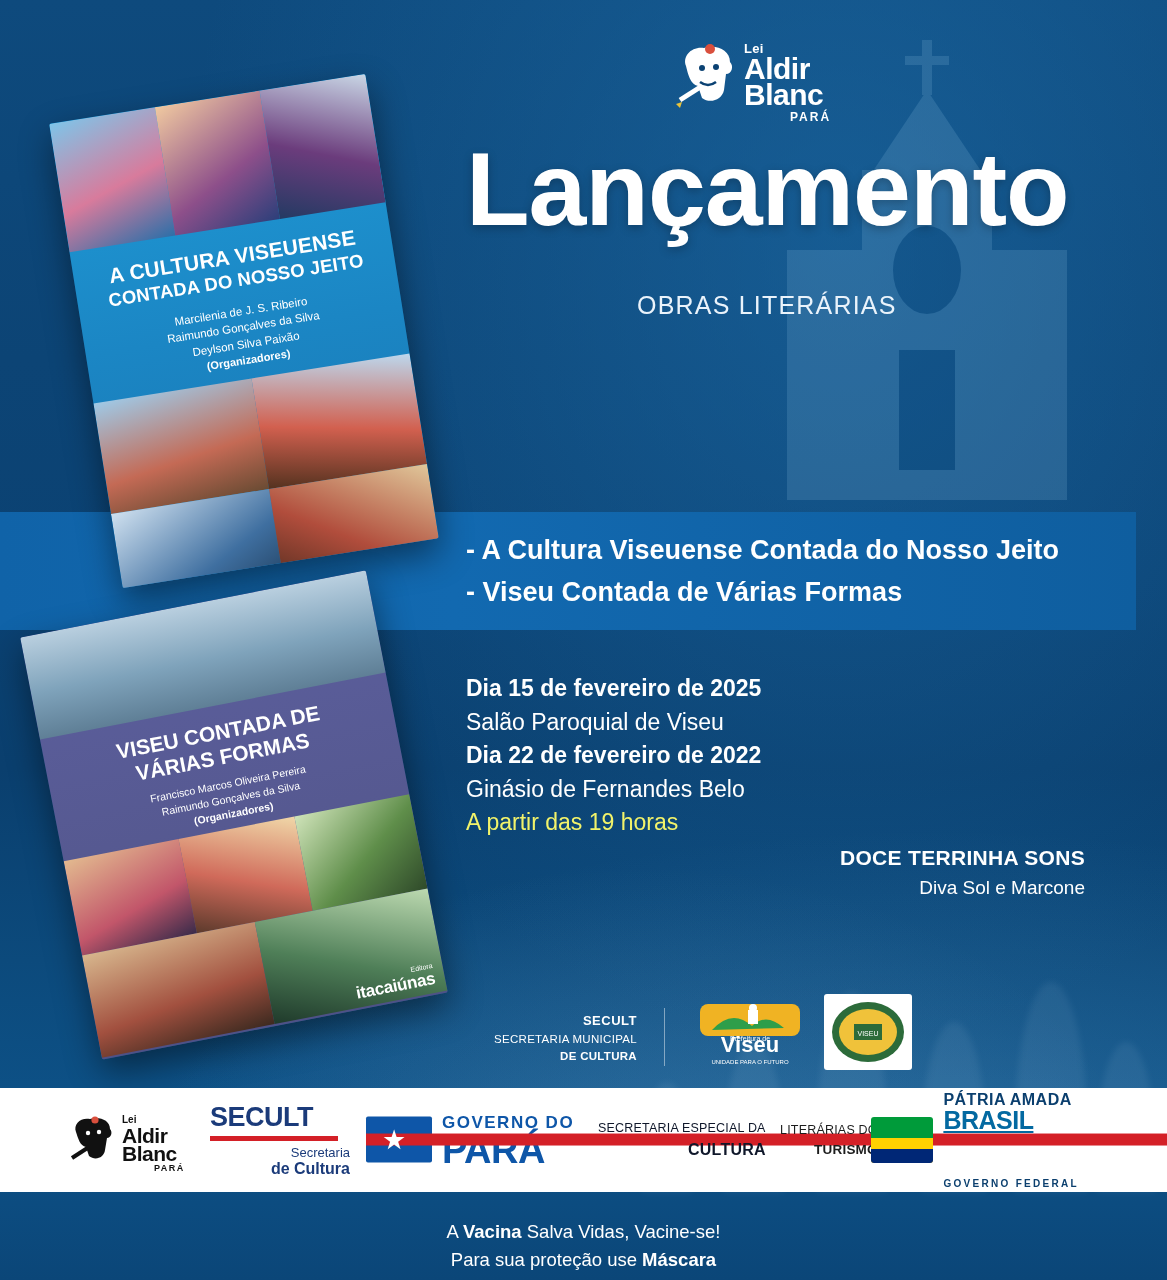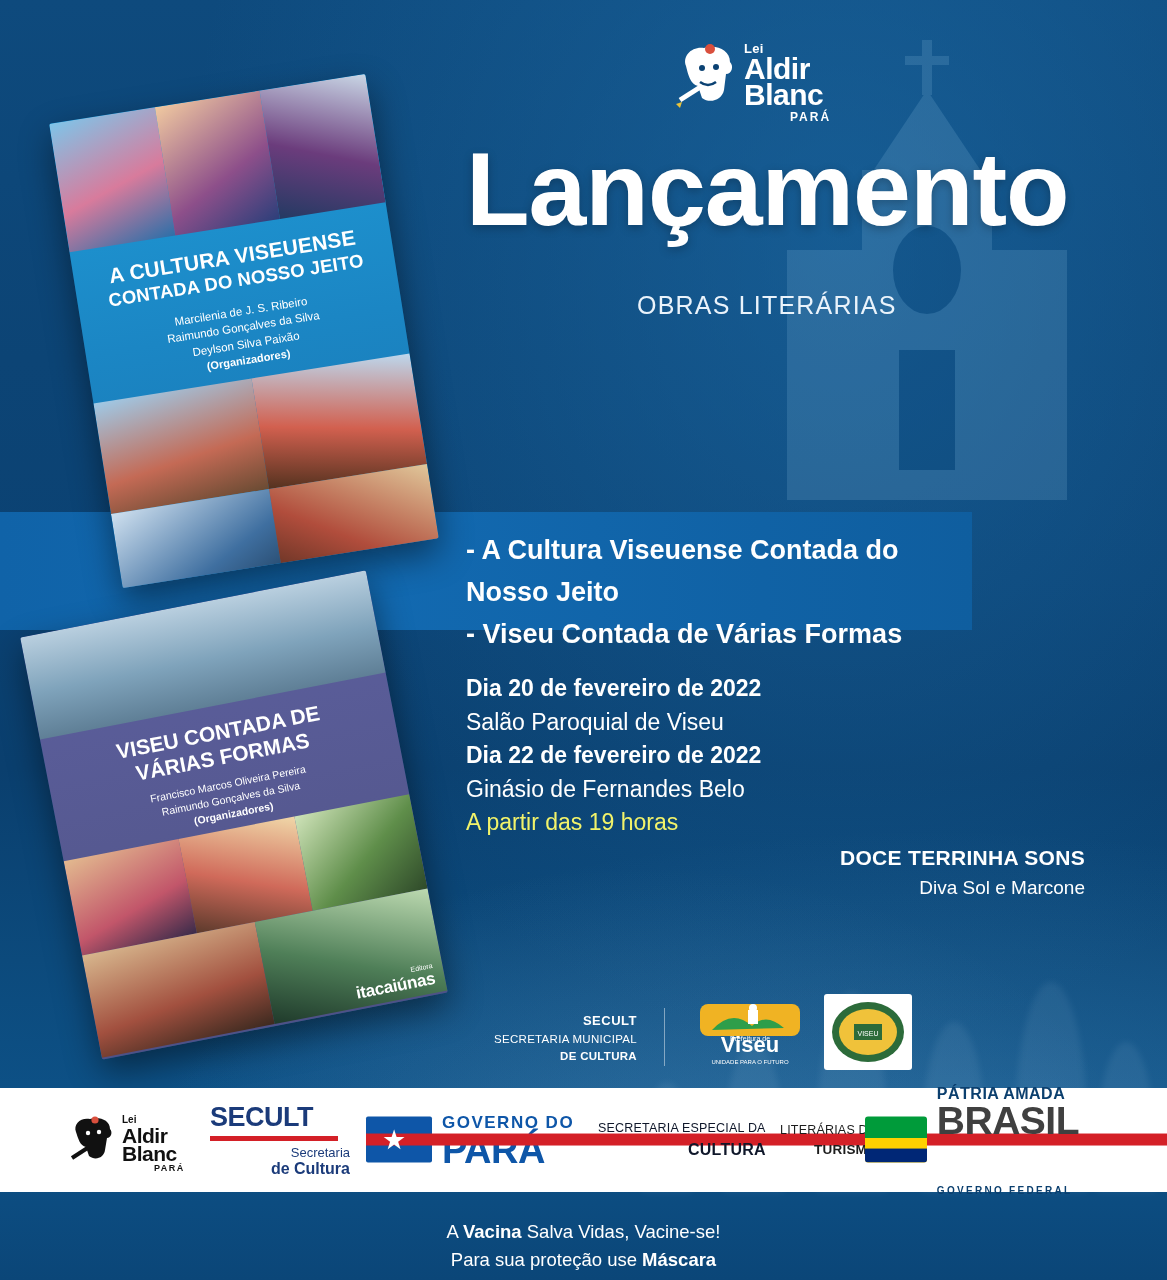--- a/index.html
+++ b/index.html
@@ -71,21 +71,21 @@
     font-size: 25px; color: #eaf3fb; letter-spacing: 1.2px;
   }
   .lede {
     position: absolute; left: 466px; top: 345px; width: 655px;
     font-size: 20.5px; line-height: 1.62; color: #f2f8fd;
     text-align: justify;
   }
 
   
   .band {
-    position: absolute; left: 0; top: 512px; width: 972px; height: 118px;
+    position: absolute; left: 0; top: 512px; width: 1136px; height: 118px;
     background: linear-gradient(90deg, #1063a8 0%, #1269b0 40%, #0f5e9f 100%);
   }
   .band .titles {
     position: absolute; left: 466px; top: 18px;
     color: #fff; font-size: 27px; font-weight: bold; line-height: 1.55;
   }
 
   
   .dates {
     position: absolute; left: 466px; top: 672px;
@@ -196,21 +196,21 @@
   .f-espec { left: 598px; color:#0f172a; font-size: 12.5px; letter-spacing: .2px; line-height:1.5; }
   .f-espec b { font-size: 16px; }
   .f-min { left: 780px; color:#1d1d1d; font-size: 12.5px; letter-spacing:.2px; line-height:1.5;}
   .f-min b { font-size: 13.5px; }
 
   .f-brasil { right: 88px; display:flex; align-items:center; gap:10px;}
   .f-brasil .g { width: 62px; height: 46px; border-radius: 3px; overflow:hidden; position:relative;
      background: linear-gradient(180deg,#009b3a 0%, #009b3a 46%, #ffd100 46%, #ffd100 100%); }
   .f-brasil .g:after { content:""; position:absolute; left:0; bottom:0; width:100%; height:14px; background:#002776;}
   .f-brasil .btx .b1 { font-size: 16px; font-weight: bold; color:#0b3f6e; letter-spacing:.5px;}
-  .f-brasil .btx .b2 { font-size: 39px; font-weight: bold; color:#404040; line-height:.92; letter-spacing:-.5px;}
+  .f-brasil .btx .b2 { font-size: 25px; font-weight: bold; color:#0369a1; line-height:.92; letter-spacing:-.5px;text-decoration:underline;}
   .f-brasil .btx .b3 { font-size: 10px; font-weight: bold; color:#0b3f6e; letter-spacing: 2.3px; margin-top: 46px;}
 
   .vaccine {
     position: absolute; left: 0; top: 1218px; width: 1167px;
     text-align: center; color: #fff; font-size: 18.5px; line-height: 1.5;
   }
   .vaccine b { font-weight: bold; }
 </style>
 </head>
 <body>
@@ -267,21 +267,21 @@
   <div class="subhead">OBRAS LITERÁRIAS</div>
 
   <div class="band">
     <div class="titles">
       <div>- A Cultura Viseuense Contada do Nosso Jeito</div>
       <div>- Viseu Contada de Várias Formas</div>
     </div>
   </div>
 
   <div class="dates">
-    <div><b>Dia 20 de fevereiro de 2022</b></div>
+    <div><b>Dia 15 de fevereiro de 2025</b></div>
     <div>Salão Paroquial de Viseu</div>
     <div><b>Dia 22 de fevereiro de 2022</b></div>
     <div>Ginásio de Fernandes Belo</div>
     <div class="hour">A partir das 19 horas</div>
   </div>
 
   <div class="attraction">
     <div class="a2">DOCE TERRINHA SONS</div>
     <div class="a3">Diva Sol e Marcone</div>
   </div>

